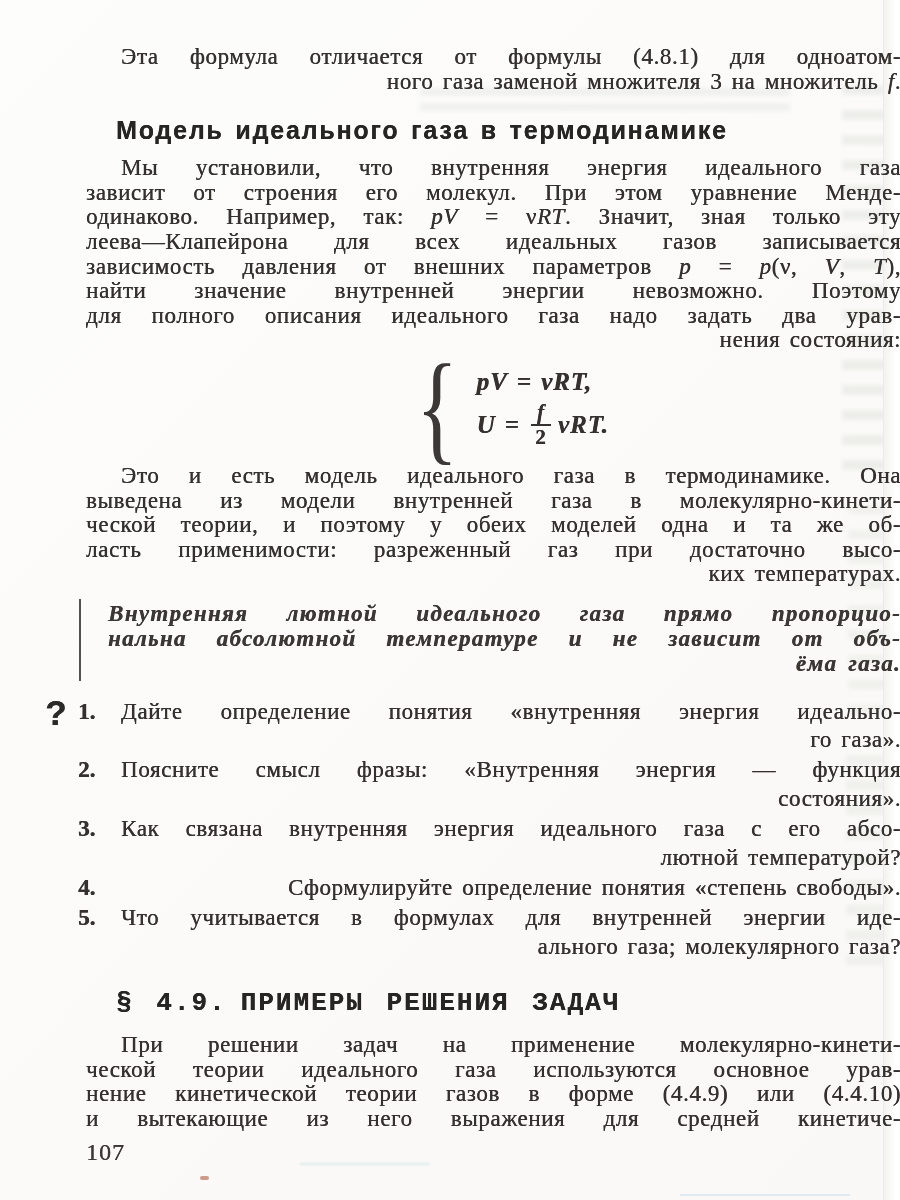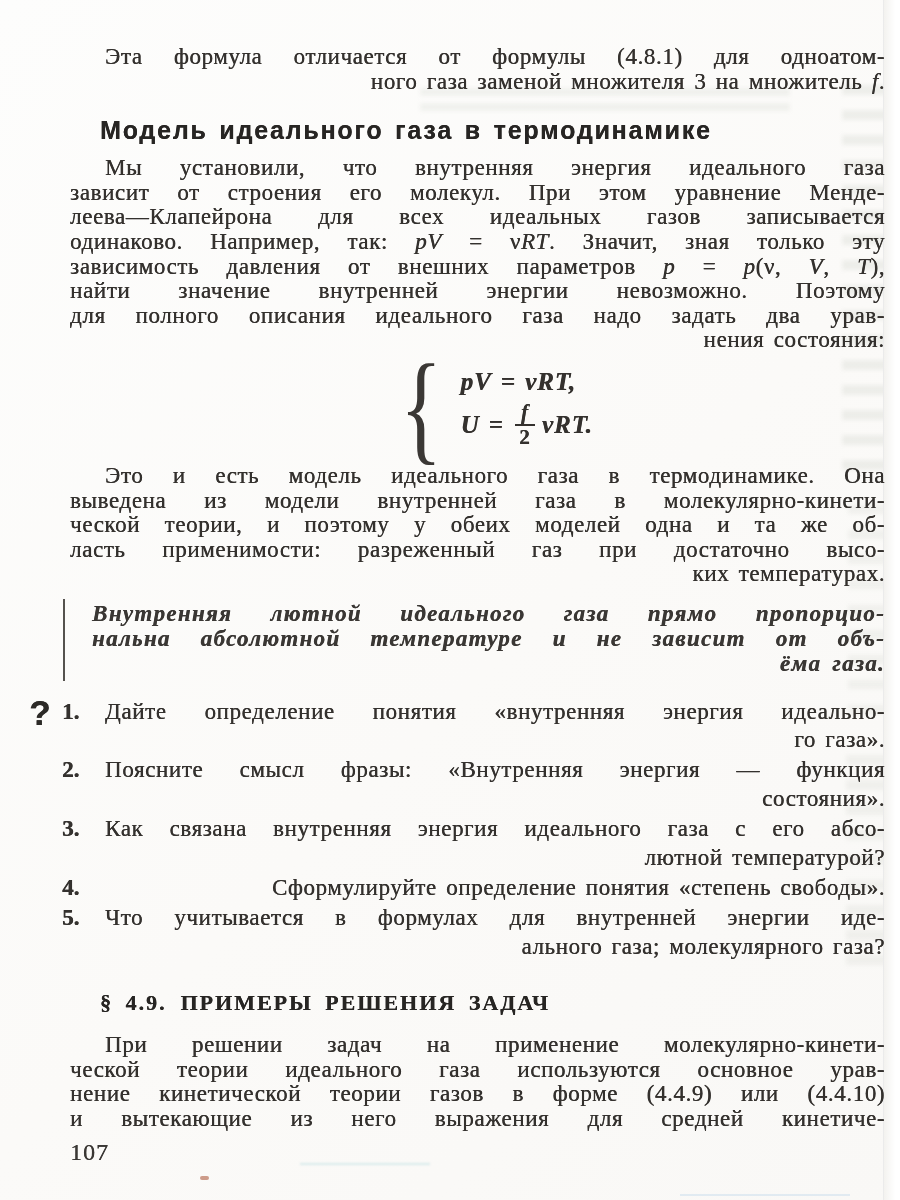--- a/index.html
+++ b/index.html
@@ -6,21 +6,21 @@
   body { background:#ffffff; }
 
   .page {
     position:relative; width:900px; height:1200px;
     background:linear-gradient(135deg, #fdfdfc 0%, #fbfaf8 55%, #f9f8f6 100%);
     overflow:hidden;
     font-family:"Liberation Serif", serif;
     color:#34312e;
   }
 
-  .content { position:absolute; left:70px; top:0; width:815px; }
+  .content { position:absolute; left:86px; top:0; width:815px; }
 
   
   .ln {
     font-size:23px; line-height:24.6px;
     letter-spacing:0.6px; word-spacing:3px;
     text-align:right;
     text-shadow:0.35px 0 0 currentColor;
     white-space:normal;
   }
   .ln.just { text-align:justify; text-align-last:justify; }
@@ -34,22 +34,22 @@
 
   h1.subhead {
     margin:21px 0 0 30px;
     font-family:"Liberation Sans", sans-serif;
     font-weight:bold; font-size:25px; line-height:30px;
     color:#272523; letter-spacing:1.8px; word-spacing:3px;
     text-shadow:0.2px 0 0 currentColor;
   }
   h2.sechead {
     margin:27px 0 0 30px;
-    font-family:Liberation Serif, serif;
-    font-weight:bold; font-size:22px; line-height:30px;
+    font-family:Liberation Mono, monospace;
+    font-weight:bold; font-size:26px; line-height:30px;
     color:#272523; letter-spacing:2px; word-spacing:5px;
     text-shadow:0.2px 0 0 currentColor;
   }
   h2.sechead .sec-num { margin-right:14px; }
 
   
   .formula { margin:8px 0 0 330px; display:flex; align-items:center; height:94px; }
   .brace {
     font-family:"Liberation Serif", serif; font-weight:400;
     font-size:122px; line-height:94px; color:#3b3835;
@@ -143,22 +143,22 @@
     <div class="para p-intro">
         <div class="ln just ind">Эта формула отличается от формулы (4.8.1) для одноатом-</div>
         <div class="ln">ного газа заменой множителя 3 на множитель <i>f</i>.</div>
       </div>
 
     <h1 class="subhead">Модель идеального газа в термодинамике</h1>
 
     <div class="para p-main">
         <div class="ln just ind">Мы установили, что внутренняя энергия идеального газа</div>
         <div class="ln just">зависит от строения его молекул. При этом уравнение Менде-</div>
+        <div class="ln just">одинаково. Например, так: <i>pV</i> = ν<i>RT</i>. Значит, зная только эту</div>
         <div class="ln just">леева—Клапейрона для всех идеальных газов записывается</div>
-        <div class="ln just">одинаково. Например, так: <i>pV</i> = ν<i>RT</i>. Значит, зная только эту</div>
         <div class="ln just">зависимость давления от внешних параметров <i>p</i> = <i>p</i>(ν, <i>V</i>, <i>T</i>),</div>
         <div class="ln just">найти значение внутренней энергии невозможно. Поэтому</div>
         <div class="ln just">для полного описания идеального газа надо задать два урав-</div>
         <div class="ln">нения состояния:</div>
       </div>
 
     <div class="formula">
       <span class="brace">{</span>
       <div class="frows">
         <div class="frow">

